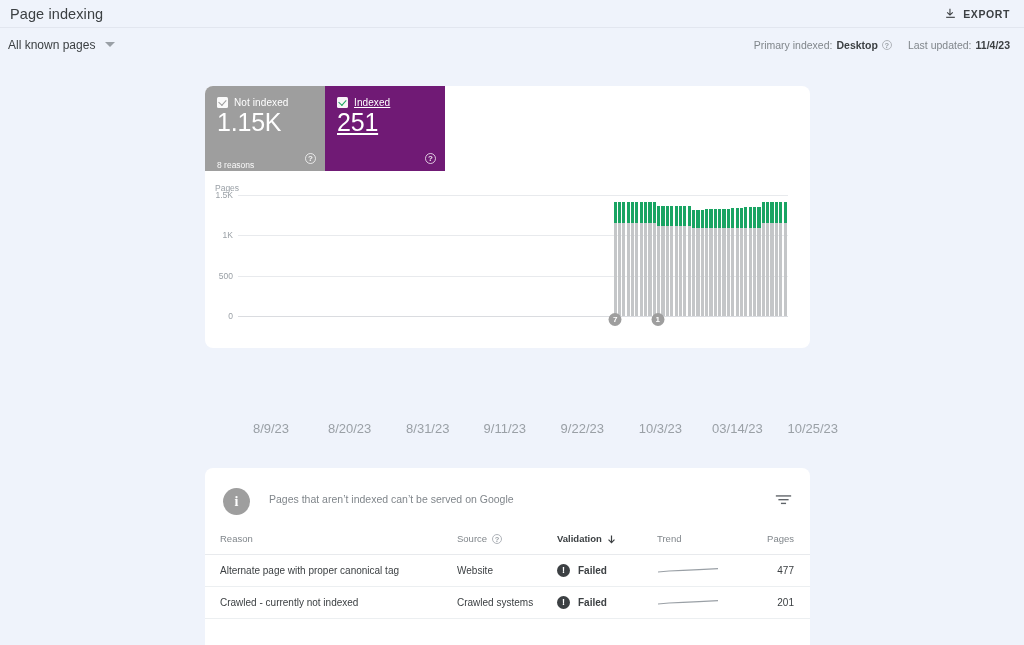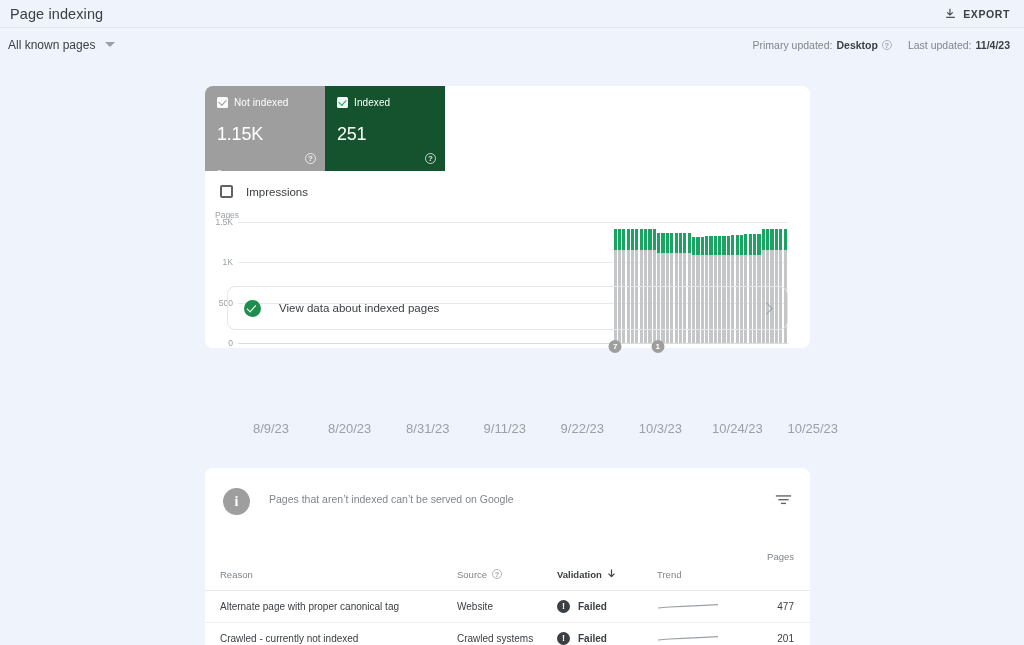--- a/index.html
+++ b/index.html
@@ -57,35 +57,35 @@
   #indexing-card { top: 86px; height: 262px; }
   #reasons-card  { top: 468px; height: 200px; }
 
   
   .tiles { display: flex; padding: 0; }
   .tile {
     width: 120px; height: 85px; padding: 11px 12px 0 12px;
     position: relative; color: #fff; cursor: pointer;
   }
   .tile.not-indexed { background: #9e9e9e; border-top-left-radius: 8px; }
-  .tile.indexed { background: #14532d; }
+  .tile.indexed { background: #701a75; text-decoration: underline; }
   .tile-head { display: flex; align-items: center; gap: 6px; }
   .cbox-filled {
     width: 11px; height: 11px; border-radius: 1.5px;
     background: rgba(255,255,255,.95); position: relative;
   }
   .cbox-filled::after {
     content: ""; position: absolute; left: 3px; top: 1px;
     width: 3.5px; height: 6px;
     border: solid #9e9e9e; border-width: 0 1.6px 1.6px 0;
     transform: rotate(42deg);
   }
   .tile.indexed .cbox-filled::after { border-color: #1ea362; }
   .tile-label { font-size: 10px; letter-spacing: .1px; }
-  .tile-value { font-size: 18px; font-weight: 400; margin-top: 16px; letter-spacing: -.2px; }
+  .tile-value { font-size: 25px; font-weight: 400; margin-top: 0; letter-spacing: -.2px; }
   .tile-sub { font-size: 8.5px; margin-top: 23px; opacity: .95; }
   .tile-help {
     position: absolute; right: 9px; bottom: 7px;
     width: 11px; height: 11px; border-radius: 50%;
     border: 1px solid rgba(255,255,255,.75); color: rgba(255,255,255,.9);
     font-size: 8px; line-height: 10px; text-align: center; font-weight: 700;
   }
 
   
   .impressions {
@@ -165,21 +165,21 @@
     border-bottom: 1px solid #e8eaed;
   }
   thead th.active { color: #3c4043; font-weight: 700; }
   tbody td { font-size: 10px; color: #3c4043; height: 32px; border-bottom: 1px solid #eceff1; }
   .col-reason { padding-left: 15px; width: 252px; }
   .col-source { width: 100px; }
   .col-validation { width: 100px; }
   .col-trend { width: 90px; }
   .col-pages { text-align: right; padding-right: 16px; }
   thead th.col-pages { text-align: right; }
-  .th-inner { display: flex; align-items: flex-start; gap: 5px; margin-top: 36px; }
+  .th-inner { display: flex; align-items: flex-end; gap: 5px; }
   .sort-arrow { width: 9px; height: 9px; display: block; }
   .status-cell { display: flex; align-items: center; gap: 8px; }
   .fail-icon {
     width: 13px; height: 13px; border-radius: 50%; background: #3c4043;
     color: #fff; font-size: 9px; font-weight: 700; line-height: 13px;
     text-align: center; flex: none;
   }
   .status-text { font-weight: 700; font-size: 10px; color: #3c4043; }
   .spark { width: 62px; height: 12px; display: block; }
 </style>
@@ -197,21 +197,21 @@
   </div>
 </div>
 
 <div class="filterbar">
   <div class="dropdown">
     <span class="dropdown-label">All known pages</span>
     <span class="caret"></span>
   </div>
   <div class="meta">
     <span class="seg">
-      <span>Primary updated:</span>
+      <span>Primary indexed:</span>
       <b>Desktop</b>
       <span class="qmark">?</span>
     </span>
     <span class="seg">
       <span>Last updated:</span>
       <b>11/4/23</b>
     </span>
   </div>
 </div>
 
@@ -230,24 +230,20 @@
     <div class="tile indexed">
       <div class="tile-head">
         <span class="cbox-filled"></span>
         <span class="tile-label">Indexed</span>
       </div>
       <div class="tile-value">251</div>
       <div class="tile-help">?</div>
     </div>
   </div>
 
-  <div class="impressions">
-    <span class="cbox-empty"></span>
-    <span class="impressions-label">Impressions</span>
-  </div>
 
   <div class="chart-wrap">
     <div class="axis-name">Pages</div>
     <div id="grid-layer">
         <div class="gridline base" style="top: 133px;"></div>
         <div class="ytick" style="top: 128px;">0</div>
         <div class="gridline" style="top: 92.6667px;"></div>
         <div class="ytick" style="top: 87.6667px;">500</div>
         <div class="gridline" style="top: 52.3333px;"></div>
         <div class="ytick" style="top: 47.3333px;">1K</div>
@@ -510,30 +506,25 @@
       </div>
   </div>
   <div style="position:absolute; left:0; right:0; top:335px; height:14px;">
     <div class="xlabels" id="xlabels">
         <div class="xlabel" style="left: 6%;">8/9/23</div>
         <div class="xlabel" style="left: 20.3%;">8/20/23</div>
         <div class="xlabel" style="left: 34.5%;">8/31/23</div>
         <div class="xlabel" style="left: 48.5%;">9/11/23</div>
         <div class="xlabel" style="left: 62.6%;">9/22/23</div>
         <div class="xlabel" style="left: 76.8%;">10/3/23</div>
-        <div class="xlabel" style="left: 90.8%;">10/24/23</div>
+        <div class="xlabel" style="left: 90.8%;">03/14/23</div>
         <div class="xlabel" style="left: 104.5%;">10/25/23</div>
       </div>
   </div>
 
-  <div class="viewdata">
-    <span class="check-circle"></span>
-    <span class="viewdata-label">View data about indexed pages</span>
-    <span class="chev"></span>
-  </div>
 </div>
 
 <div class="card" id="reasons-card">
   <div class="reasons-head">
     <div class="info-circle">i</div>
     <div class="reasons-titles">
       <div class="reasons-sub">Pages that aren’t indexed can’t be served on Google</div>
     </div>
     <svg class="filter-icon" viewBox="0 0 20 14">
       <rect fill="#5f6368" x="1" y="2" width="18" height="1.6"></rect>

